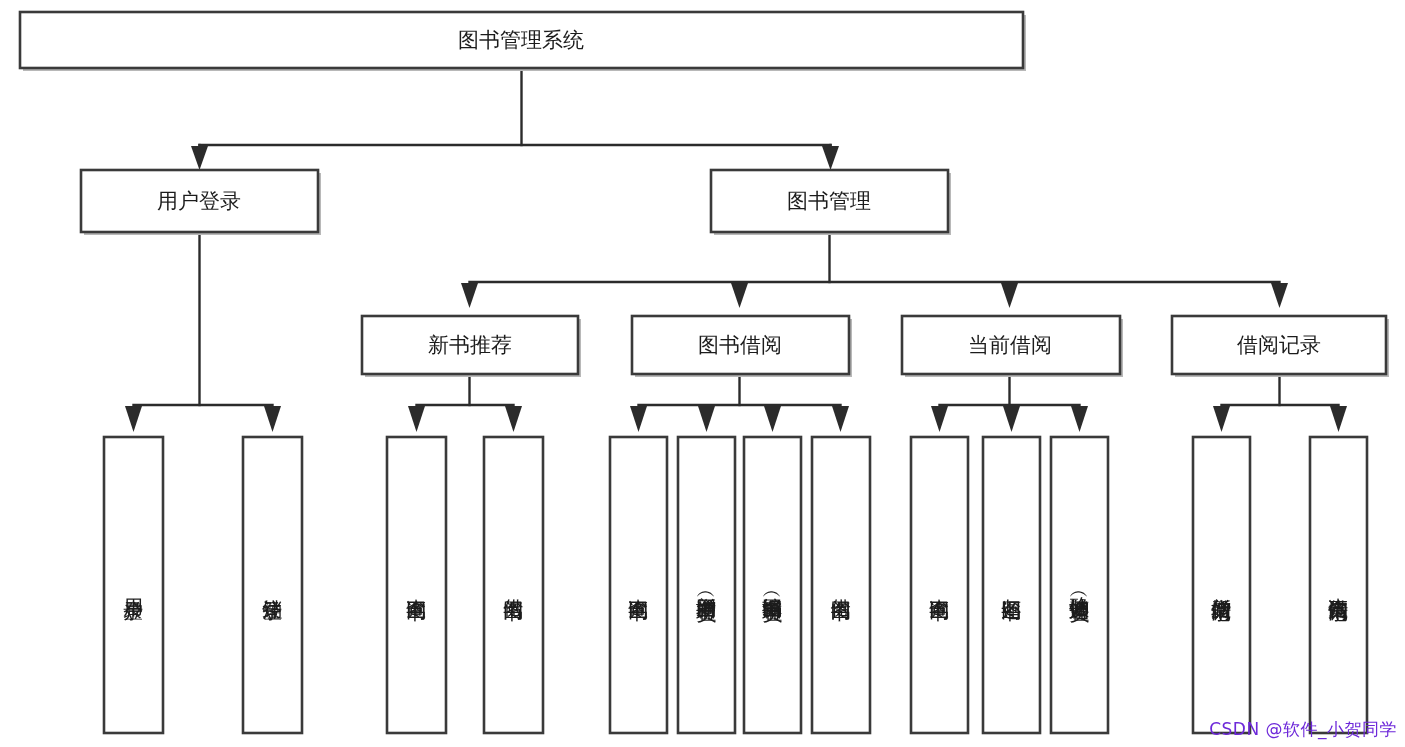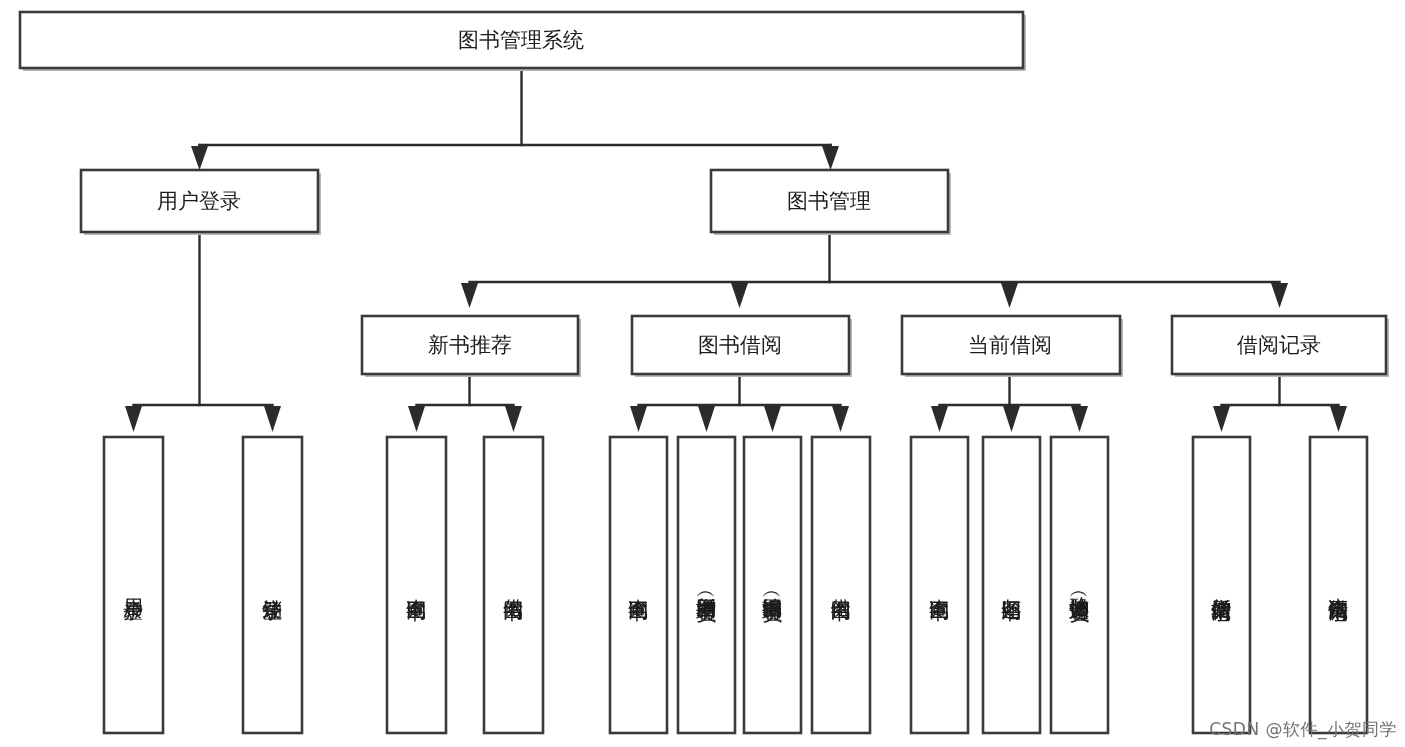--- a/index.html
+++ b/index.html
@@ -70,21 +70,21 @@
     text-align: center;
     white-space: nowrap;
     pointer-events: none;
   }
   .watermark {
     position: absolute;
     right: 8px;
     bottom: 6px;
     font-family: "DejaVu Sans", "Liberation Sans", sans-serif;
     font-size: 17px;
-    color: #737373;
+    color: #6d28d9;
     letter-spacing: 0.5px;
     white-space: nowrap;
     text-align: center;
   }
 </style>
 </head>
 <body>
 
 <div id="diagram-root">
 

